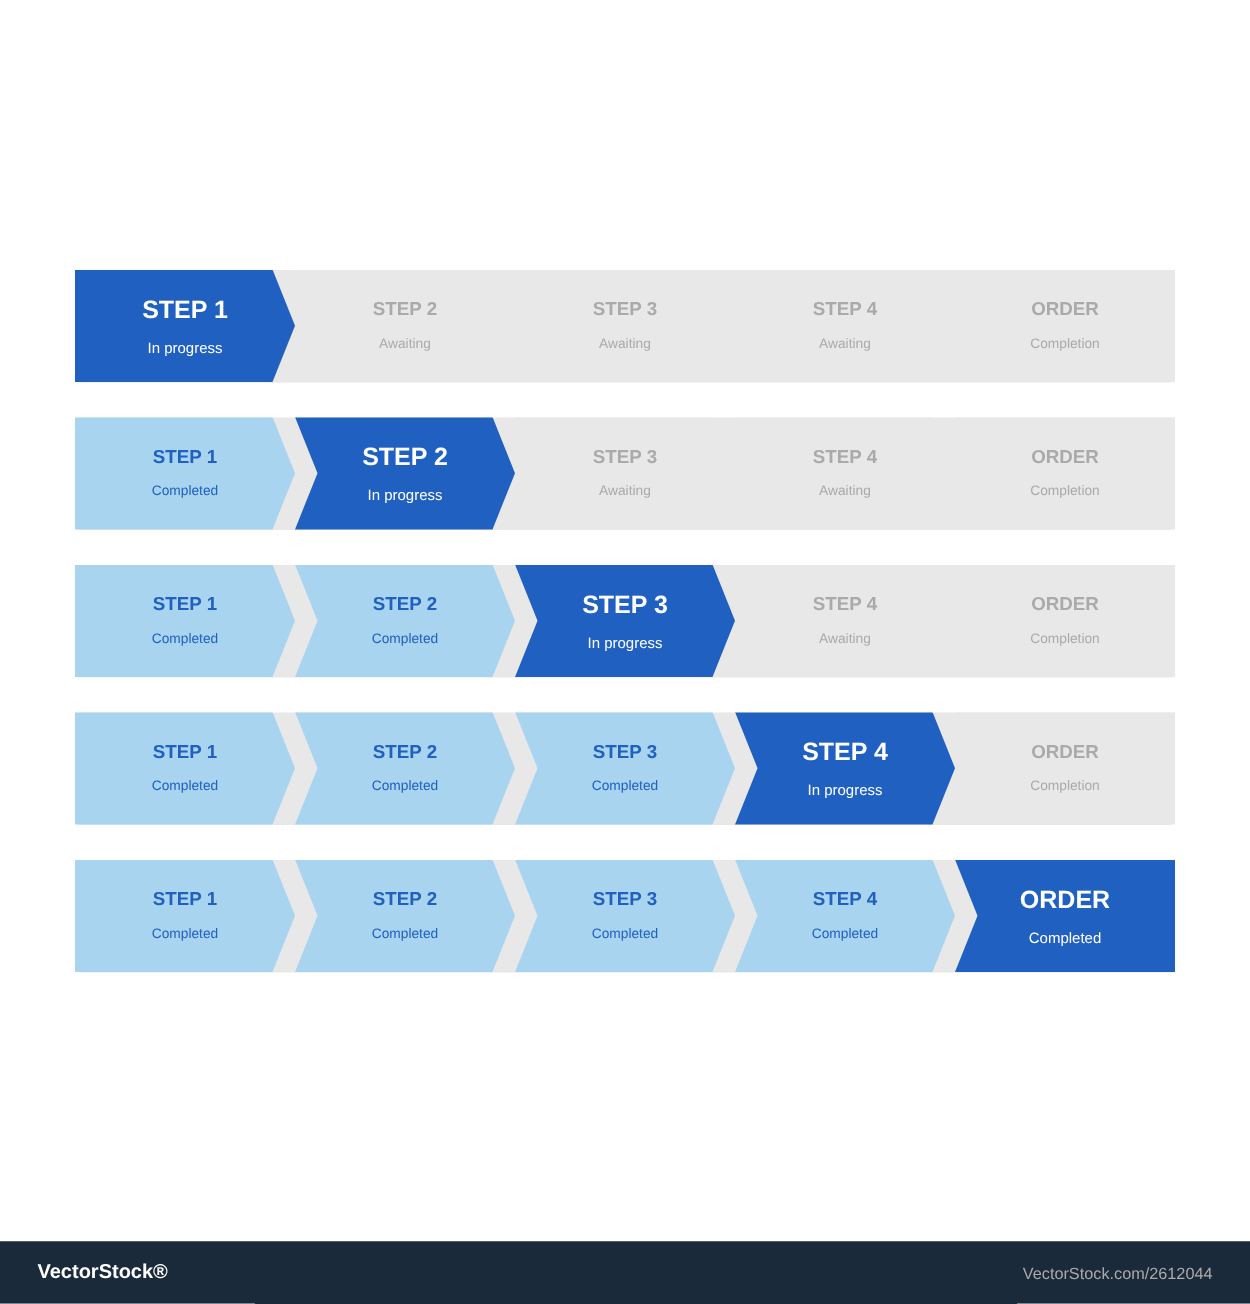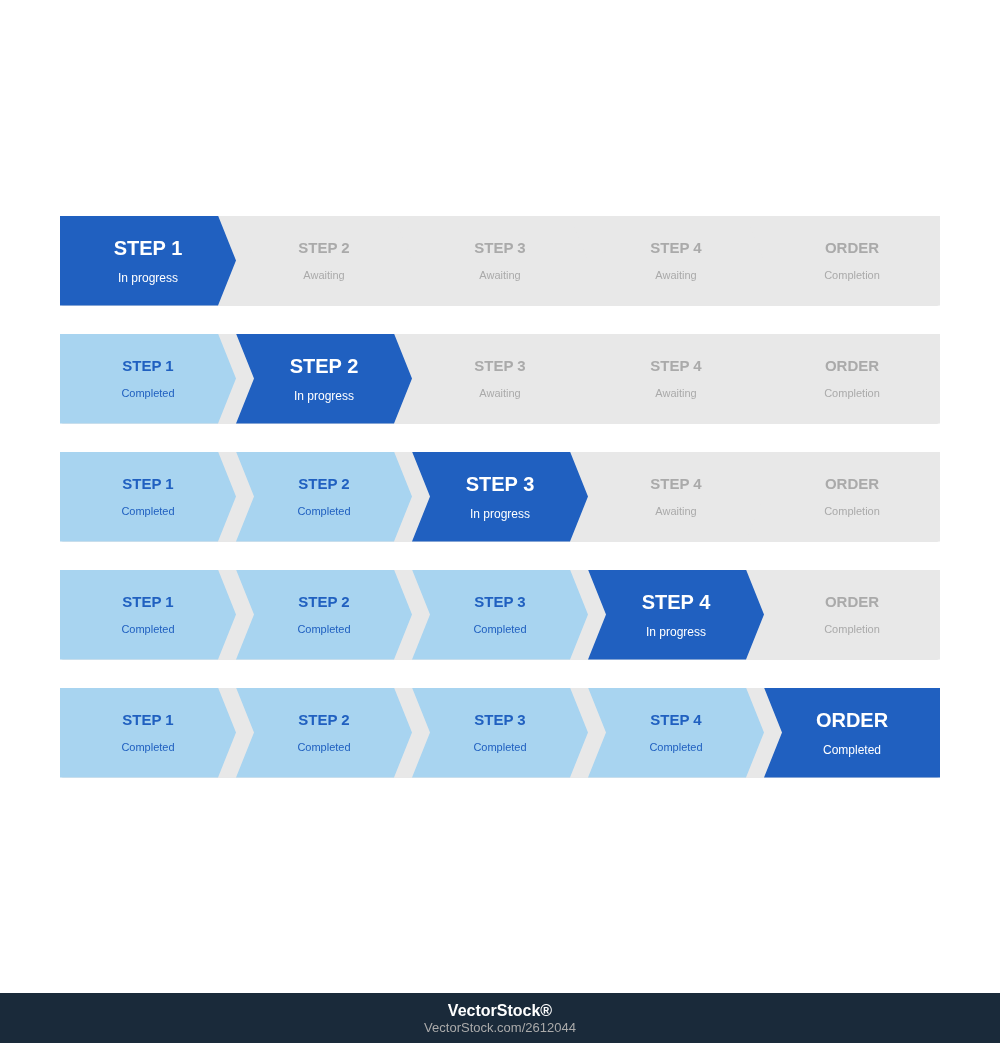--- a/index.html
+++ b/index.html
@@ -101,23 +101,22 @@
     .step-segment.active .step-label-sub {
       color: #ffffff;
       font-size: 12px;
     }
 
     .footer {
       background: #1a2a3a;
       height: 50px;
       display: flex;
       align-items: center;
-      justify-content: center;
+      justify-content: space-between;
       padding: 16px 30px;
-      flex-direction: column;
     }
 
     .footer-left {
       color: #ffffff;
       font-size: 16px;
       font-weight: bold;
       font-family: Arial, sans-serif;
     }
 
     .footer-right {

